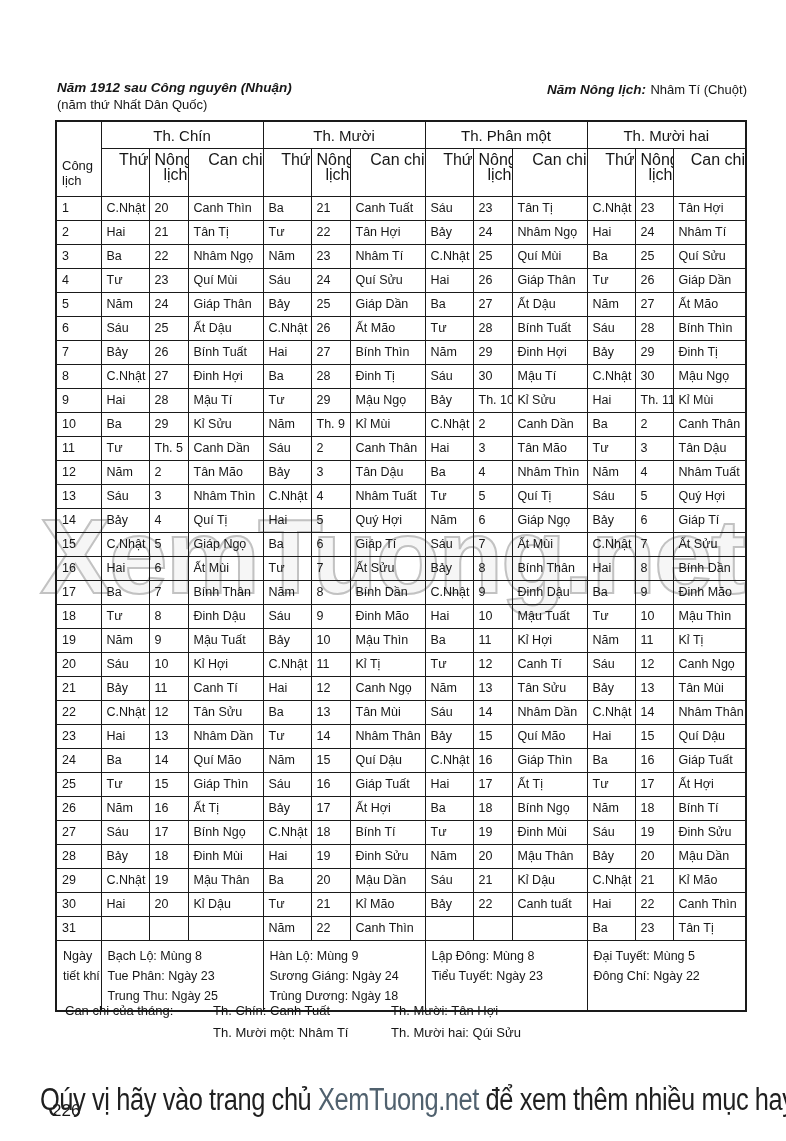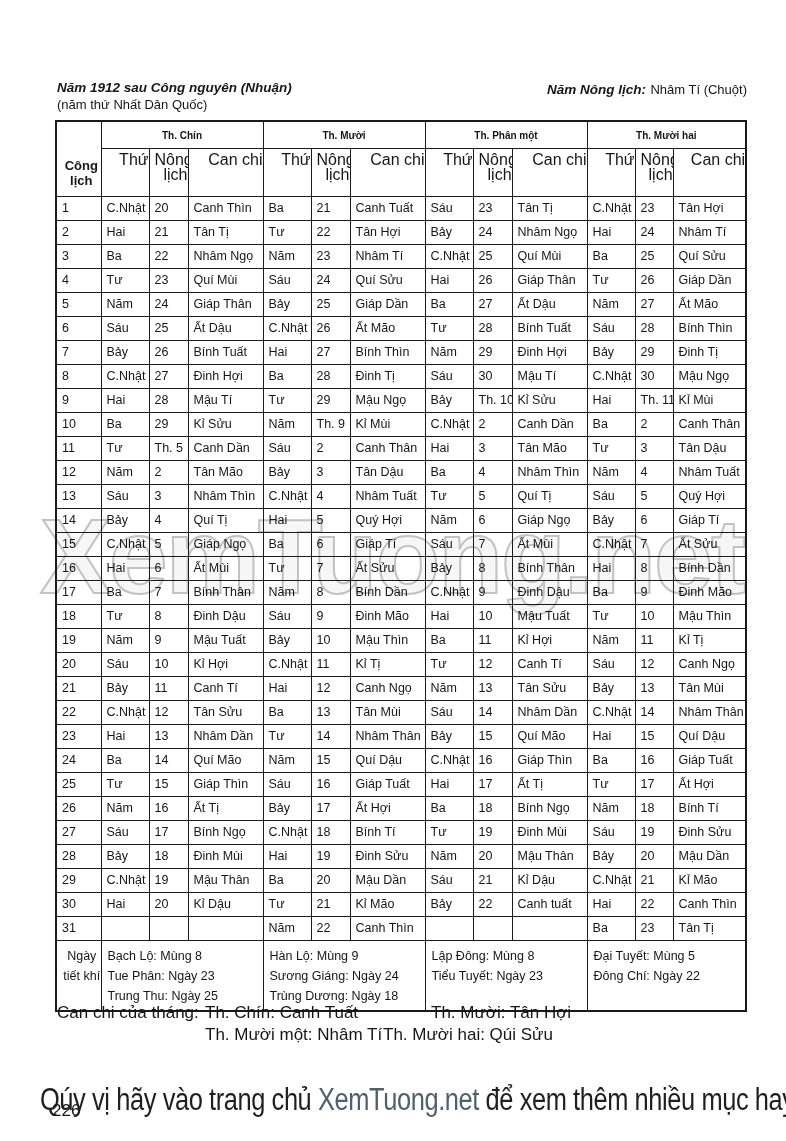--- a/index.html
+++ b/index.html
@@ -19,30 +19,30 @@
   .hdr-left{position:absolute;left:0;top:0;}
   .hdr-left .line2{margin-top:2px;}
   .hdr-right{position:absolute;right:0;top:0;white-space:nowrap;}
   table.cal{
     position:absolute;top:120px;left:55px;width:690px;z-index:1;
     border-collapse:collapse;table-layout:fixed;
     font-size:12.5px;
   }
   table.cal{border:2px solid #1a1a1a;}
   table.cal th, table.cal td{border:1px solid #1a1a1a;overflow:hidden;}
-  th.mh{height:24px;font-weight:700;font-size:10px;text-align:center;vertical-align:middle;}
-  th.corner{font-weight:700;font-size:13px;text-align:center;vertical-align:bottom;padding:0 0 8px 5px;line-height:15px;}
+  th.mh{height:24px;font-weight:400;font-size:15px;text-align:center;vertical-align:middle;}
+  th.corner{font-weight:400;font-size:13px;text-align:left;vertical-align:bottom;padding:0 0 8px 5px;line-height:15px;}
   tr.sub th{height:44px;font-weight:400;font-size:16px;text-align:right;vertical-align:top;padding:3px 0 0 5px;line-height:15px;}
   tbody td{height:23px;padding:0 0 0 5px;line-height:13px;white-space:nowrap;}
   tr.tk td{vertical-align:top;padding:5px 0 4px 6px;line-height:20px;font-size:12.5px;}
-  td.tk-label{line-height:17px;padding-top:6px;text-align:center;}
-  .footnotes{position:absolute;top:1003px;left:0;width:626px;height:48px;font-size:17px;z-index:1;}
+  td.tk-label{line-height:17px;padding-top:6px;}
+  .footnotes{position:absolute;top:1003px;left:8px;width:626px;height:48px;font-size:13px;z-index:1;}
   .fn-label{position:absolute;left:57px;top:0;}
   .fn-a1{position:absolute;left:205px;top:0;}
-  .fn-b1{position:absolute;left:383px;top:0;margin-left:48px;}
+  .fn-b1{position:absolute;left:383px;top:0;}
   .fn-a2{position:absolute;left:205px;top:22px;}
   .fn-b2{position:absolute;left:383px;top:22px;}
   .pagenum{position:absolute;left:52px;top:1101px;font-size:17px;z-index:1;}
   .banner{
     position:absolute;left:40px;top:1082px;width:746px;z-index:2;
     font-size:31px;white-space:nowrap;letter-spacing:-0.5px;
     transform:scaleX(0.82);transform-origin:left center;color:#1f1f1f;
   }
   .banner .link{color:#50616e;}
 </style>

